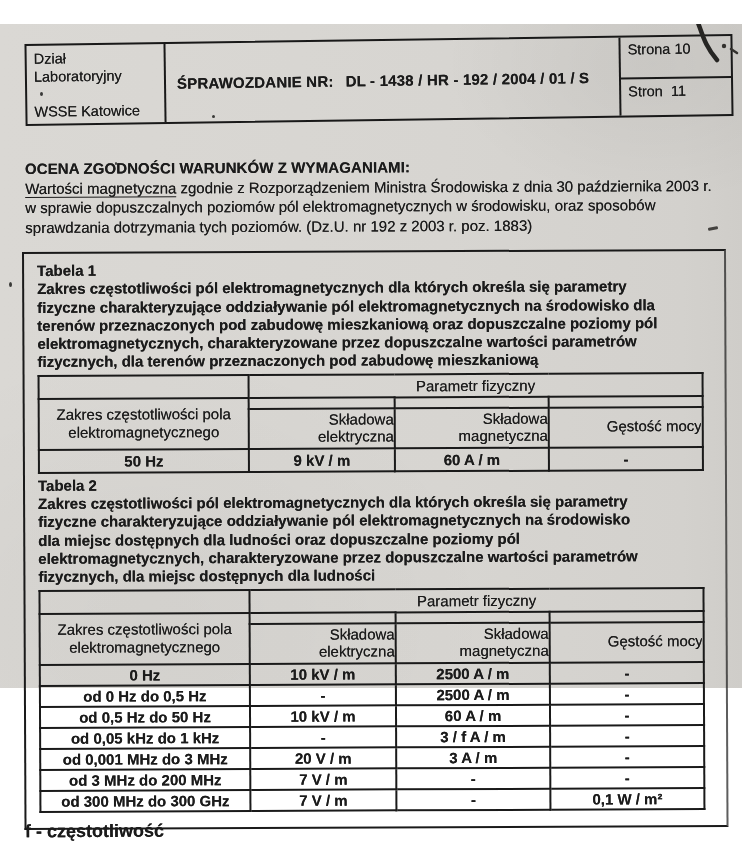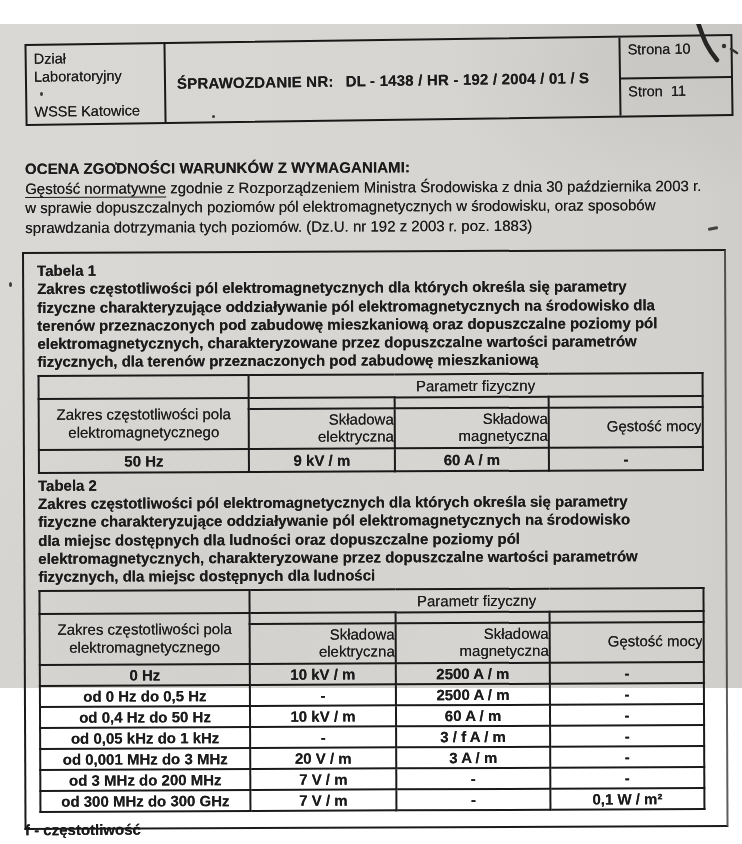--- a/index.html
+++ b/index.html
@@ -78,21 +78,21 @@
   tr.rC td.sub{height:38px;text-align:right;padding-left:27px;line-height:1.12;white-space:pre-line;}
   tr.rC td.subg{padding-left:11px;border-radius:15px;}
   td.freqhead{text-align:left;padding-left:8px;line-height:1.2;white-space:pre-line;}
   tr.data td{height:19px;font-weight:700;}
   table.t1 tr.data td{height:21px;}
   td.al{text-align:left;padding-left:8px;}
   .gap2{height:3px;}
 
   
   .footnote{
-    position:absolute;left:25px;top:797px;font-size:15px;font-weight:700;
+    position:absolute;left:25px;top:797px;font-size:18px;font-weight:700;
     transform:rotate(-0.3deg);
   }
 
   
   .pen-stroke{position:absolute;left:655px;top:0;width:86px;height:48px;}
   .speck{position:absolute;background:#3a3a38;border-radius:50%;}
   .dash-mark{position:absolute;left:708px;top:203px;width:10px;height:3px;background:#44423f;transform:rotate(-10deg);border-radius:1px;}
 </style>
 </head>
 <body>
@@ -111,21 +111,21 @@
       <span class="num">DL - 1438 / HR - 192 / 2004 / 01 / S</span>
     </div>
     <div class="hdr-right">
       <div class="hdr-page">Strona 10</div>
       <div class="hdr-pages">Stron  11</div>
     </div>
   </div>
 
   <div class="assessment">
     <div class="assessment-heading">OCENA ZGODNOŚCI WARUNKÓW Z WYMAGANIAMI:</div>
-    <div class="assessment-body"><span class="uline">Gęstość normatywne</span><span> zgodnie z Rozporządzeniem Ministra  Środowiska z dnia 30 października 2003 r.
+    <div class="assessment-body"><span class="uline">Wartości magnetyczna</span><span> zgodnie z Rozporządzeniem Ministra  Środowiska z dnia 30 października 2003 r.
 w sprawie dopuszczalnych poziomów pól elektromagnetycznych w środowisku, oraz sposobów
 sprawdzania dotrzymania tych poziomów.  (Dz.U. nr 192 z 2003  r. poz. 1883)</span></div>
   </div>
 
   <div class="tables-box">
 
     <div class="tbl-label">Tabela 1</div>
     <div class="tbl-caption">Zakres częstotliwości pól elektromagnetycznych dla których określa się parametry
 fizyczne charakteryzujące oddziaływanie pól elektromagnetycznych na środowisko dla
 terenów przeznaczonych pod zabudowę mieszkaniową oraz dopuszczalne poziomy pól
@@ -208,21 +208,21 @@
           <td>2500  A / m</td>
           <td>-</td>
         </tr>
         <tr class="data">
           <td class="al">od  0 Hz do 0,5 Hz</td>
           <td>-</td>
           <td>2500  A / m</td>
           <td>-</td>
         </tr>
         <tr class="data">
-          <td class="al">od  0,4 Hz do 50 Hz</td>
+          <td class="al">od  0,5 Hz do 50 Hz</td>
           <td>10 kV / m</td>
           <td>60  A / m</td>
           <td>-</td>
         </tr>
         <tr class="data">
           <td class="al">od 0,05 kHz do 1 kHz</td>
           <td>-</td>
           <td>3 / f  A / m</td>
           <td>-</td>
         </tr>

